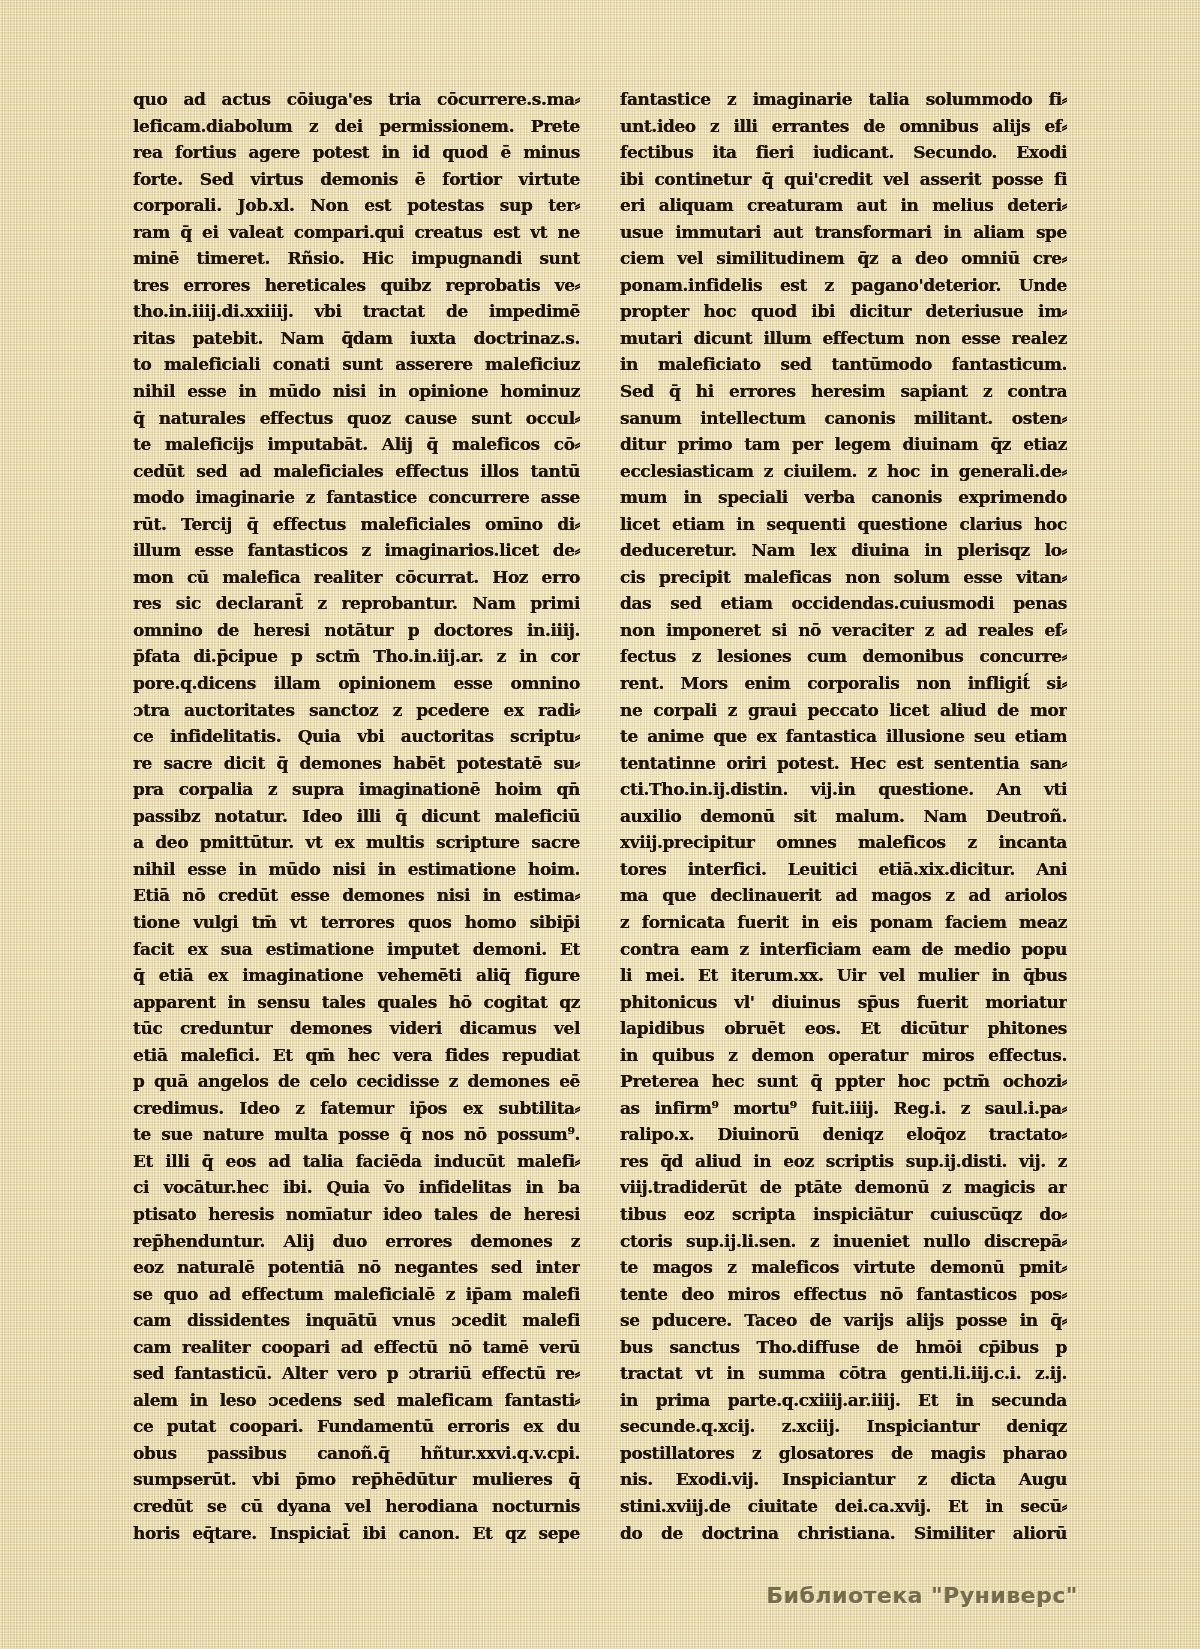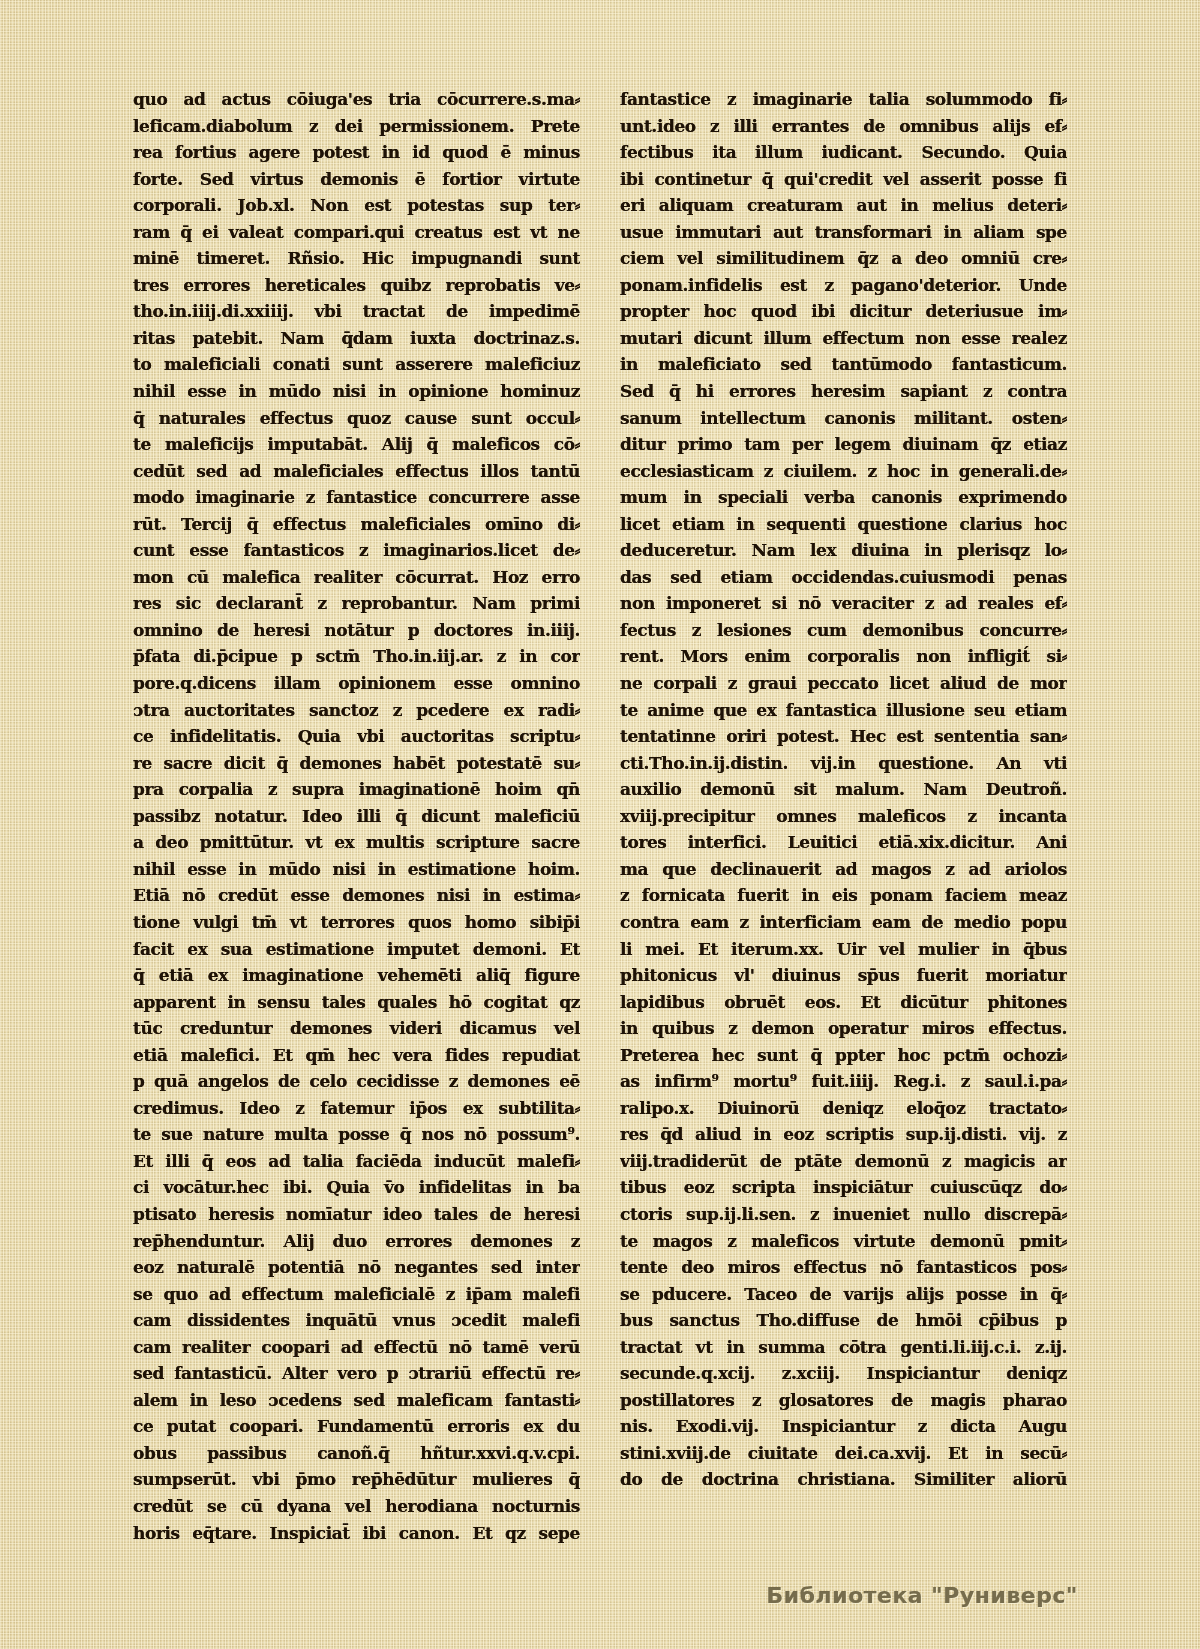--- a/index.html
+++ b/index.html
@@ -67,21 +67,21 @@
       <div class="line">tres errores hereticales quibz reprobatis ve⸗</div>
       <div class="line">tho.in.iiij.di.xxiiij. vbi tractat de impedimē</div>
       <div class="line">ritas patebit. Nam q̄dam iuxta doctrinaz.s.</div>
       <div class="line">to maleficiali conati sunt asserere maleficiuz</div>
       <div class="line">nihil esse in mūdo nisi in opinione hominuz</div>
       <div class="line">q̄ naturales effectus quoz cause sunt occul⸗</div>
       <div class="line">te maleficijs imputabāt. Alij q̄ maleficos cō⸗</div>
       <div class="line">cedūt sed ad maleficiales effectus illos tantū</div>
       <div class="line">modo imaginarie z fantastice concurrere asse</div>
       <div class="line">rūt. Tercij q̄ effectus maleficiales omīno di⸗</div>
-      <div class="line">cunt esse fantasticos z imaginarios.licet de⸗</div>
+      <div class="line">illum esse fantasticos z imaginarios.licet de⸗</div>
       <div class="line">mon cū malefica realiter cōcurrat. Hoz erro</div>
       <div class="line">res sic declarant̄ z reprobantur. Nam primi</div>
       <div class="line">omnino de heresi notātur p doctores in.iiij.</div>
       <div class="line">p̄fata di.p̄cipue p sctm̄ Tho.in.iij.ar. z in cor</div>
       <div class="line">pore.q.dicens illam opinionem esse omnino</div>
       <div class="line">ɔtra auctoritates sanctoz z pcedere ex radi⸗</div>
       <div class="line">ce infidelitatis. Quia vbi auctoritas scriptu⸗</div>
       <div class="line">re sacre dicit q̄ demones habēt potestatē su⸗</div>
       <div class="line">pra corpalia z supra imaginationē hoim qn̄</div>
       <div class="line">passibz notatur. Ideo illi q̄ dicunt maleficiū</div>
@@ -109,36 +109,37 @@
       <div class="line">alem in leso ɔcedens sed maleficam fantasti⸗</div>
       <div class="line">ce putat coopari. Fundamentū erroris ex du</div>
       <div class="line">obus passibus canoñ.q̄ hñtur.xxvi.q.v.cpi.</div>
       <div class="line">sumpserūt. vbi p̄mo rep̄hēdūtur mulieres q̄</div>
       <div class="line">credūt se cū dyana vel herodiana nocturnis</div>
       <div class="line">horis eq̄tare. Inspiciat̄ ibi canon. Et qz sepe</div>
     </div>
   <div class="col col-right">
       <div class="line">fantastice z imaginarie talia solummodo fi⸗</div>
       <div class="line">unt.ideo z illi errantes de omnibus alijs ef⸗</div>
-      <div class="line">fectibus ita illum iudicant. Secundo. Quia</div>
+      <div class="line">fectibus ita fieri iudicant. Secundo. Exodi</div>
       <div class="line">ibi continetur q̄ qui'credit vel asserit posse fi</div>
       <div class="line">eri aliquam creaturam aut in melius deteri⸗</div>
       <div class="line">usue immutari aut transformari in aliam spe</div>
       <div class="line">ciem vel similitudinem q̄z a deo omniū cre⸗</div>
       <div class="line">ponam.infidelis est z pagano'deterior. Unde</div>
       <div class="line">propter hoc quod ibi dicitur deteriusue im⸗</div>
       <div class="line">mutari dicunt illum effectum non esse realez</div>
       <div class="line">in maleficiato sed tantūmodo fantasticum.</div>
       <div class="line">Sed q̄ hi errores heresim sapiant z contra</div>
       <div class="line">sanum intellectum canonis militant. osten⸗</div>
       <div class="line">ditur primo tam per legem diuinam q̄z etiaz</div>
       <div class="line">ecclesiasticam z ciuilem. z hoc in generali.de⸗</div>
       <div class="line">mum in speciali verba canonis exprimendo</div>
       <div class="line">licet etiam in sequenti questione clarius hoc</div>
       <div class="line">deduceretur. Nam lex diuina in plerisqz lo⸗</div>
+      <div class="line">cis precipit maleficas non solum esse vitan⸗</div>
       <div class="line">das sed etiam occidendas.cuiusmodi penas</div>
       <div class="line">non imponeret si nō veraciter z ad reales ef⸗</div>
       <div class="line">fectus z lesiones cum demonibus concurre⸗</div>
       <div class="line">rent. Mors enim corporalis non infligit́ si⸗</div>
       <div class="line">ne corpali z graui peccato licet aliud de mor</div>
       <div class="line">te anime que ex fantastica illusione seu etiam</div>
       <div class="line">tentatinne oriri potest. Hec est sententia san⸗</div>
       <div class="line">cti.Tho.in.ij.distin. vij.in questione. An vti</div>
       <div class="line">auxilio demonū sit malum. Nam Deutroñ.</div>
       <div class="line">xviij.precipitur omnes maleficos z incanta</div>
@@ -155,20 +156,21 @@
       <div class="line">ralipo.x. Diuinorū deniqz eloq̄oz tractato⸗</div>
       <div class="line">res q̄d aliud in eoz scriptis sup.ij.disti. vij. z</div>
       <div class="line">viij.tradiderūt de ptāte demonū z magicis ar</div>
       <div class="line">tibus eoz scripta inspiciātur cuiuscūqz do⸗</div>
       <div class="line">ctoris sup.ij.li.sen. z inueniet nullo discrepā⸗</div>
       <div class="line">te magos z maleficos virtute demonū pmit⸗</div>
       <div class="line">tente deo miros effectus nō fantasticos pos⸗</div>
       <div class="line">se pducere. Taceo de varijs alijs posse in q̄⸗</div>
       <div class="line">bus sanctus Tho.diffuse de hmōi cp̄ibus p</div>
       <div class="line">tractat vt in summa cōtra genti.li.iij.c.i. z.ij.</div>
+      <div class="line">in prima parte.q.cxiiij.ar.iiij. Et in secunda</div>
       <div class="line">secunde.q.xcij. z.xciij. Inspiciantur deniqz</div>
       <div class="line">postillatores z glosatores de magis pharao</div>
       <div class="line">nis. Exodi.vij. Inspiciantur z dicta Augu</div>
       <div class="line">stini.xviij.de ciuitate dei.ca.xvij. Et in secū⸗</div>
       <div class="line">do de doctrina christiana. Similiter aliorū</div>
     </div>
   <div class="watermark">Библиотека "Руниверс"</div>
 </div>
 
 </body></html>

